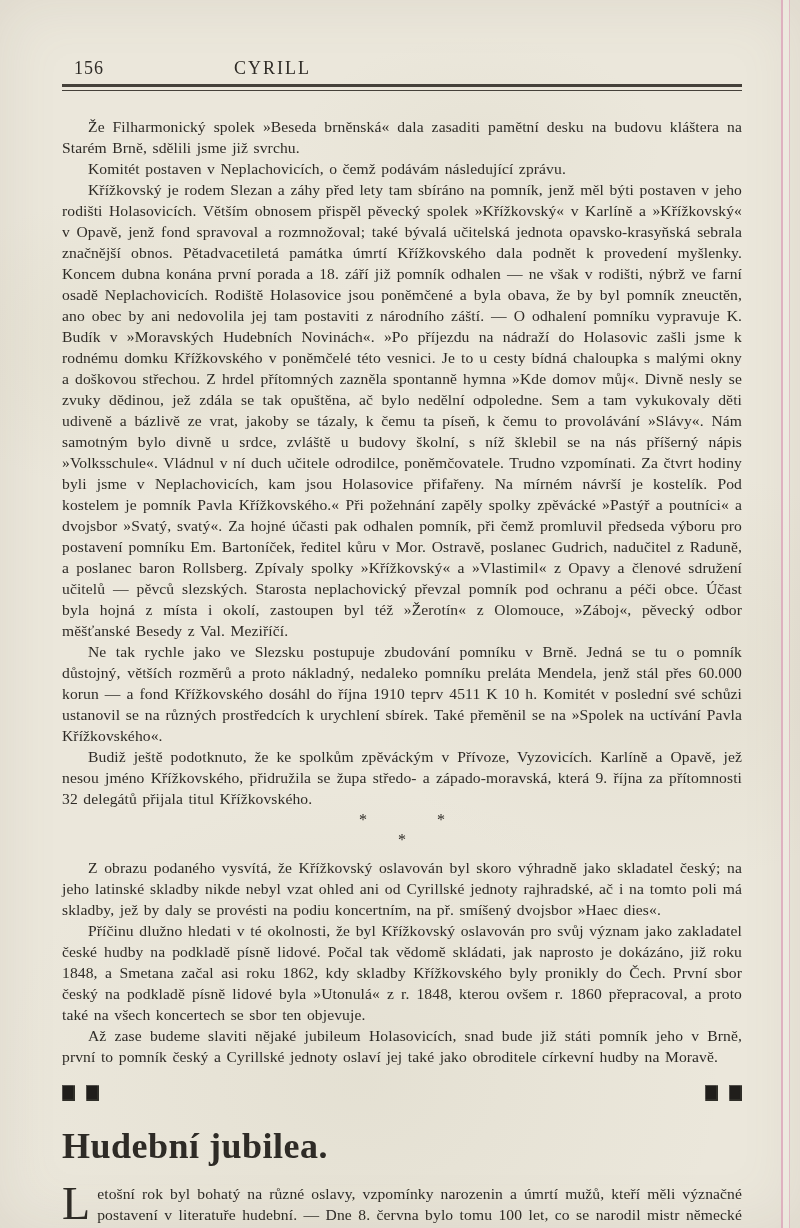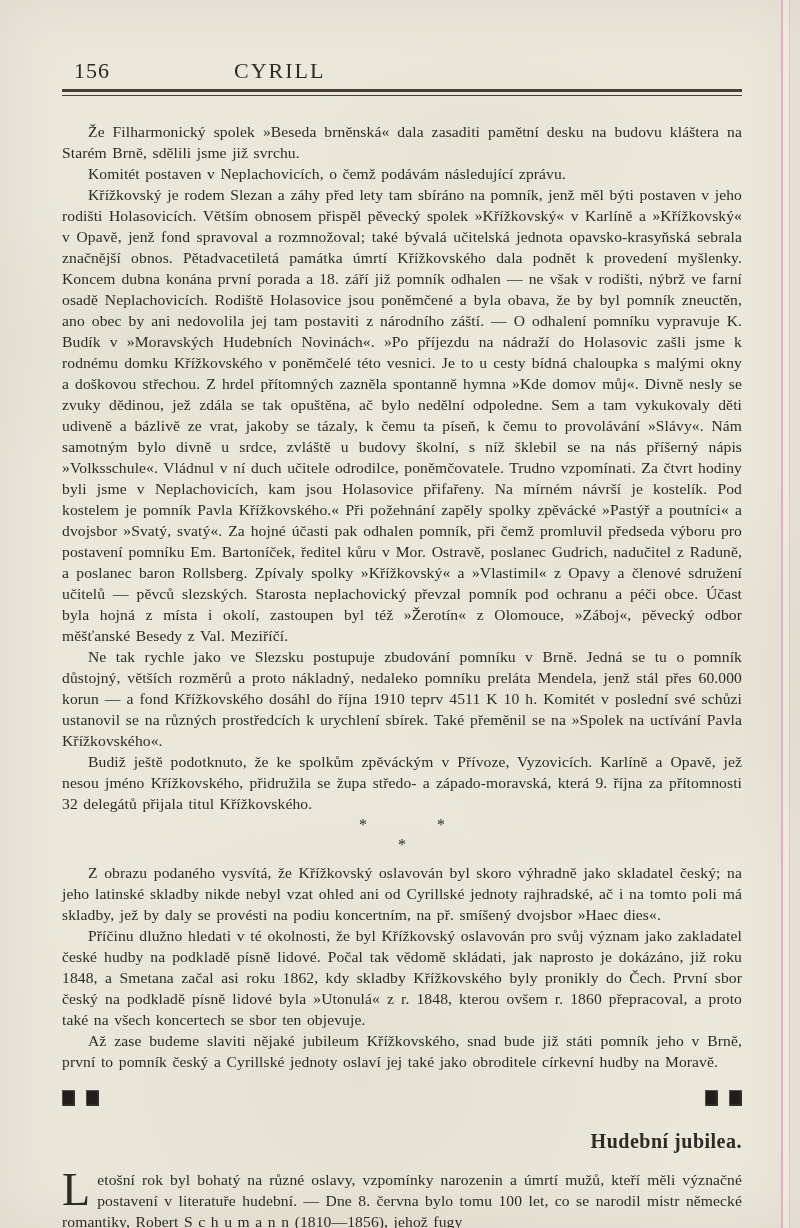--- a/index.html
+++ b/index.html
@@ -25,21 +25,21 @@
     position:absolute; left:781px; top:0; height:100%; width:6px;
     border-left:2px solid rgba(216,148,176,0.65);
     border-right:1px solid rgba(216,148,176,0.50);
     background:rgba(246,243,236,0.45);
   }
   .content {
     position:absolute; left:62px; top:58px; width:680px;
   }
   .running-head {
     display:flex; align-items:baseline;
-    font-size:22px; letter-spacing:1px;
+    font-size:18px; letter-spacing:1px;
   }
   .running-head .pagenum { width:160px; padding-left:12px; }
   .running-head .journal { flex:1; text-align:left; letter-spacing:2px; }
   .running-head .volume { width:160px; text-align:right; padding-right:38px; }
   .head-rule {
     margin-top:5px;
     border-top:3px solid #45413a;
     border-bottom:1px solid #45413a;
     height:3px;
   }
@@ -68,22 +68,22 @@
     display:flex; justify-content:space-between;
     margin-top:18px; padding:0 0 0 0;
   }
   .mark-group { display:flex; gap:11px; }
   .ink-mark {
     width:13px; height:16px;
     background:#201e1b;
     box-shadow: inset 1px 1px 0 rgba(235,231,219,0.25), inset -2px -2px 0 rgba(60,58,52,0.6);
   }
   .section-heading {
-    text-align:right;
-    font-size:20px;
+    text-align:left;
+    font-size:36px;
     font-weight:bold;
     letter-spacing:0.5px;
     margin:24px 0 16px 0;
   }
   .dropcap-para { text-indent:0; }
   .dropcap {
     float:left;
     font-size:46px;
     line-height:36px;
     padding:3px 7px 0 0;
@@ -113,21 +113,21 @@
       <div class="separator">
         <div class="stars-row">
           <span>*</span>
           <span>*</span>
         </div>
         <div class="star-bottom">*</div>
       </div>
 
       <p>Z obrazu podaného vysvítá, že Křížkovský oslavován byl skoro výhradně jako skladatel český; na jeho latinské skladby nikde nebyl vzat ohled ani od Cyrillské jednoty rajhradské, ač i na tomto poli má skladby, jež by daly se provésti na podiu koncertním, na př. smíšený dvojsbor »Haec dies«.</p>
       <p>Příčinu dlužno hledati v té okolnosti, že byl Křížkovský oslavován pro svůj význam jako zakladatel české hudby na podkladě písně lidové. Počal tak vědomě skládati, jak naprosto je dokázáno, již roku 1848, a Smetana začal asi roku 1862, kdy skladby Křížkovského byly pronikly do Čech. První sbor český na podkladě písně lidové byla »Utonulá« z r. 1848, kterou ovšem r. 1860 přepracoval, a proto také na všech koncertech se sbor ten objevuje.</p>
-      <p>Až zase budeme slaviti nějaké jubileum Křížkovského, snad bude již státi pomník jeho v Brně, první to pomník český a Cyrillské jednoty oslaví jej také jako obroditele církevní hudby na Moravě.</p>
+      <p>Až zase budeme slaviti nějaké jubileum Holasovicích, snad bude již státi pomník jeho v Brně, první to pomník český a Cyrillské jednoty oslaví jej také jako obroditele církevní hudby na Moravě.</p>
     </div>
 
     <div class="ink-marks">
       <div class="mark-group">
         <div class="ink-mark"></div>
         <div class="ink-mark"></div>
       </div>
       <div class="mark-group">
         <div class="ink-mark"></div>
         <div class="ink-mark"></div>

